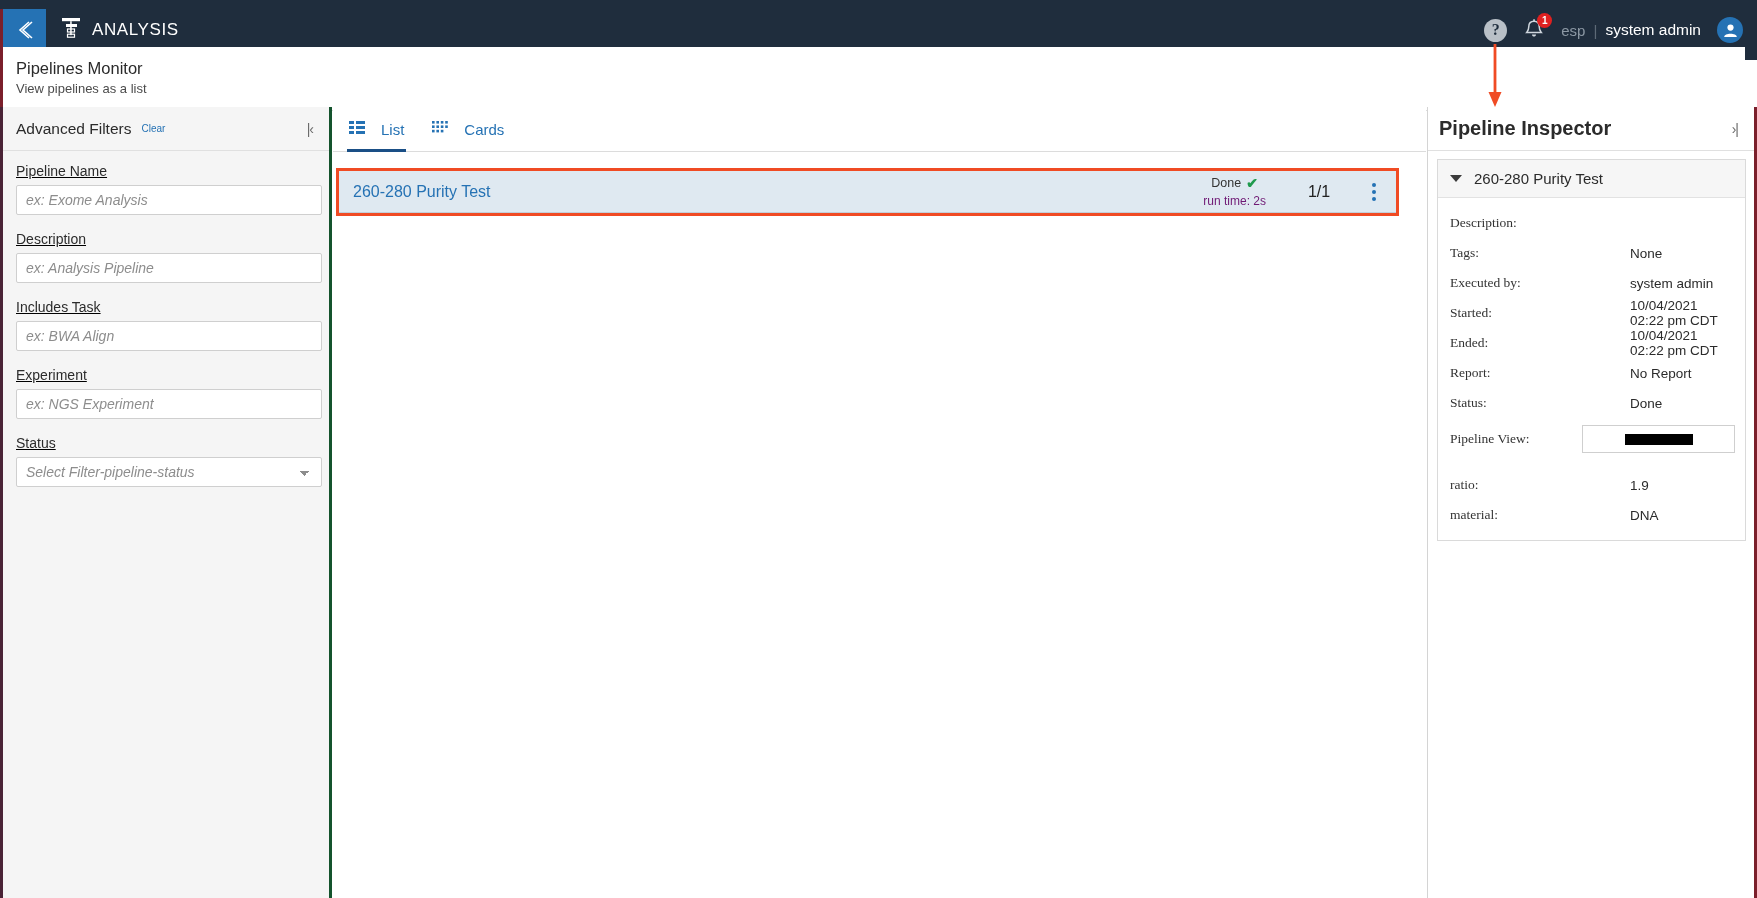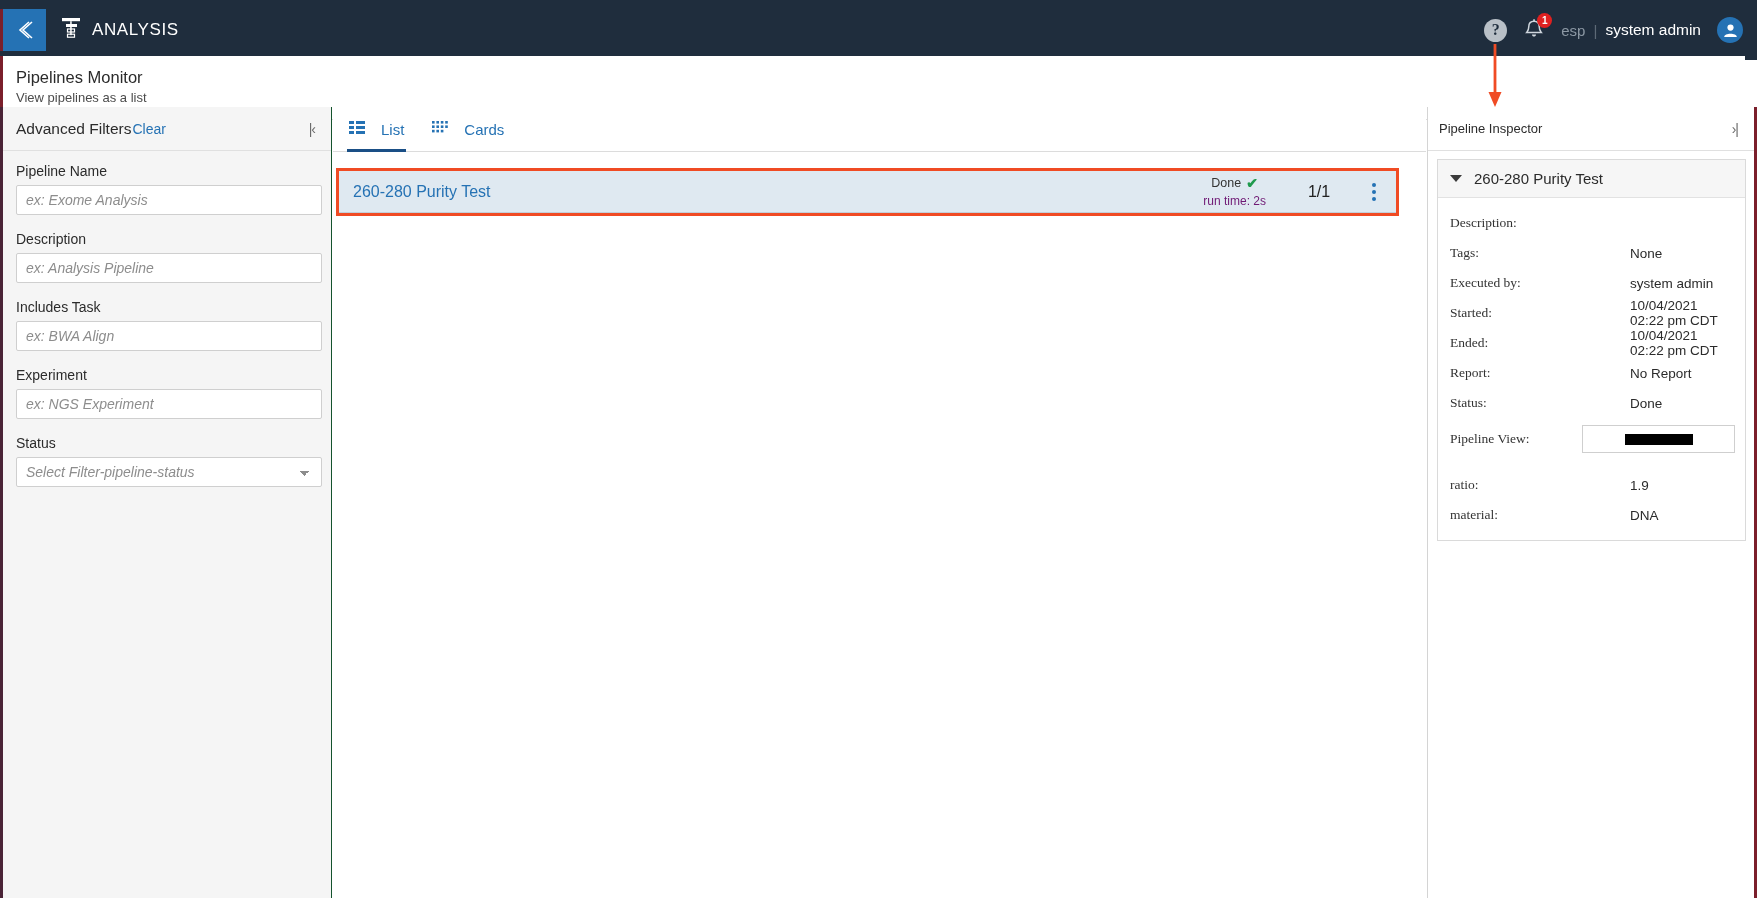--- a/index.html
+++ b/index.html
@@ -90,52 +90,52 @@
   .nav-user { color: #ffffff; font-size: 15.5px; }
   .avatar {
     width: 26px; height: 26px; border-radius: 50%;
     background: #2572b4;
     display: flex; align-items: center; justify-content: center;
     cursor: pointer;
   }
 
   
   .page-header {
-    position: absolute; top: 56px; left: 0;
+    position: absolute; top: 47px; left: 0;
     width: 1745px; height: 64px;
     background: #ffffff;
     border-bottom: 1px solid #dcdcdc;
     border-left: 3px solid #7b1f2b;
     padding: 10px 0 0 13px;
   }
   .page-title { font-size: 16.5px; color: #2b2b2b; line-height: 1.35; }
   .page-sub   { font-size: 13px; color: #4b4b4b; line-height: 1.5; }
 
   
   .filter-panel {
     position: absolute; top: 107px; left: 0;
     width: 332px; height: 791px;
     background: #f5f5f5;
-    border-right: 1px solid #14532d;
+    border-right: 3px solid #14532d;
     border-left: 3px solid #4a2336;
   }
   .filter-head {
     height: 44px;
     display: flex; align-items: center;
     padding: 0 12px 0 13px;
     border-bottom: 1px solid #e0e0e0;
   }
   .filter-head-title { font-size: 15.5px; color: #2b2b2b; }
-  .filter-clear { font-size: 14px; color: #2572b4; margin-left: 1px; cursor: pointer; }
+  .filter-clear { font-size: 10px; color: #2572b4; margin-left: 10px; cursor: pointer; }
   .collapse-btn {
     margin-left: auto; color: #6b6b6b; font-size: 14px;
     cursor: pointer; letter-spacing: -1px; padding: 2px 4px;
   }
   .filter-body { padding: 12px 13px 0 13px; }
-  .field { margin-bottom: 16px; }
+  .field { margin-bottom: 16px; text-decoration: underline; }
   .field-label {
     display: block;
     font-size: 14px; color: #2b2b2b;
     margin-bottom: 6px;
   }
   .field-input {
     width: 306px; height: 30px;
     border: 1px solid #cfcfcf;
     background: #ffffff;
     border-radius: 2px;
@@ -231,21 +231,21 @@
     background: #ffffff;
     border-left: 1px solid #d4d4d4;
     border-right: 3px solid #7b1f2b;
   }
   .insp-head {
     height: 44px;
     display: flex; align-items: center;
     padding: 0 12px 0 11px;
     border-bottom: 1px solid #e0e0e0;
   }
-  .insp-title { font-size: 13px; color: #2b2b2b; }
+  .insp-title { font-size: 20px; color: #2b2b2b; font-weight: bold; }
   .insp-expand {
     margin-left: auto; color: #6b6b6b; font-size: 14px;
     cursor: pointer; letter-spacing: -1px; padding: 2px 4px;
   }
   .insp-card {
     margin: 8px 8px 0 9px;
     border: 1px solid #dadada;
     background: #ffffff;
   }
   .insp-card-head {

